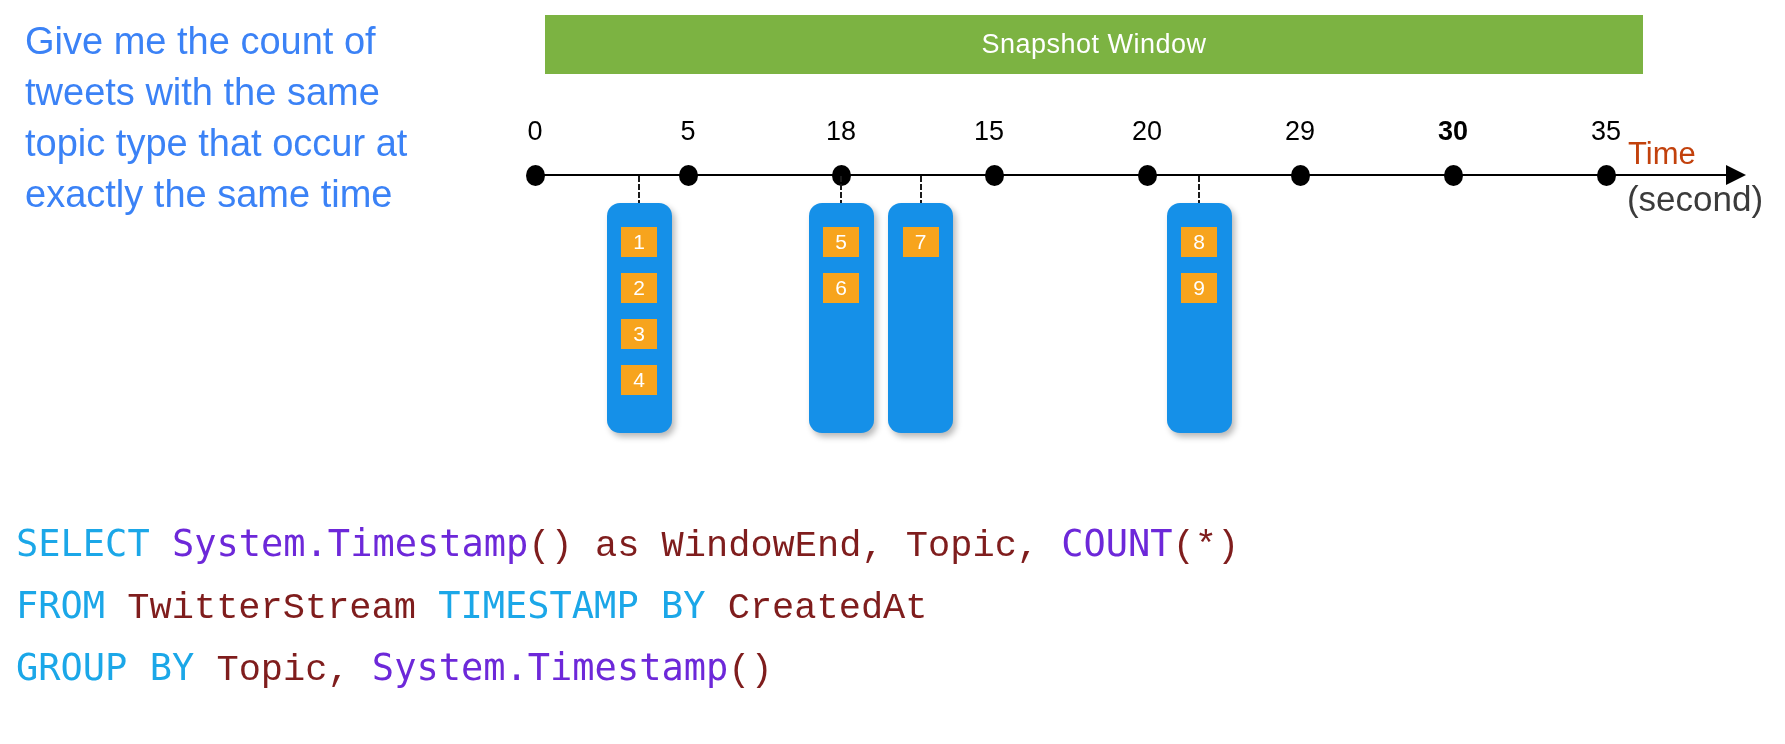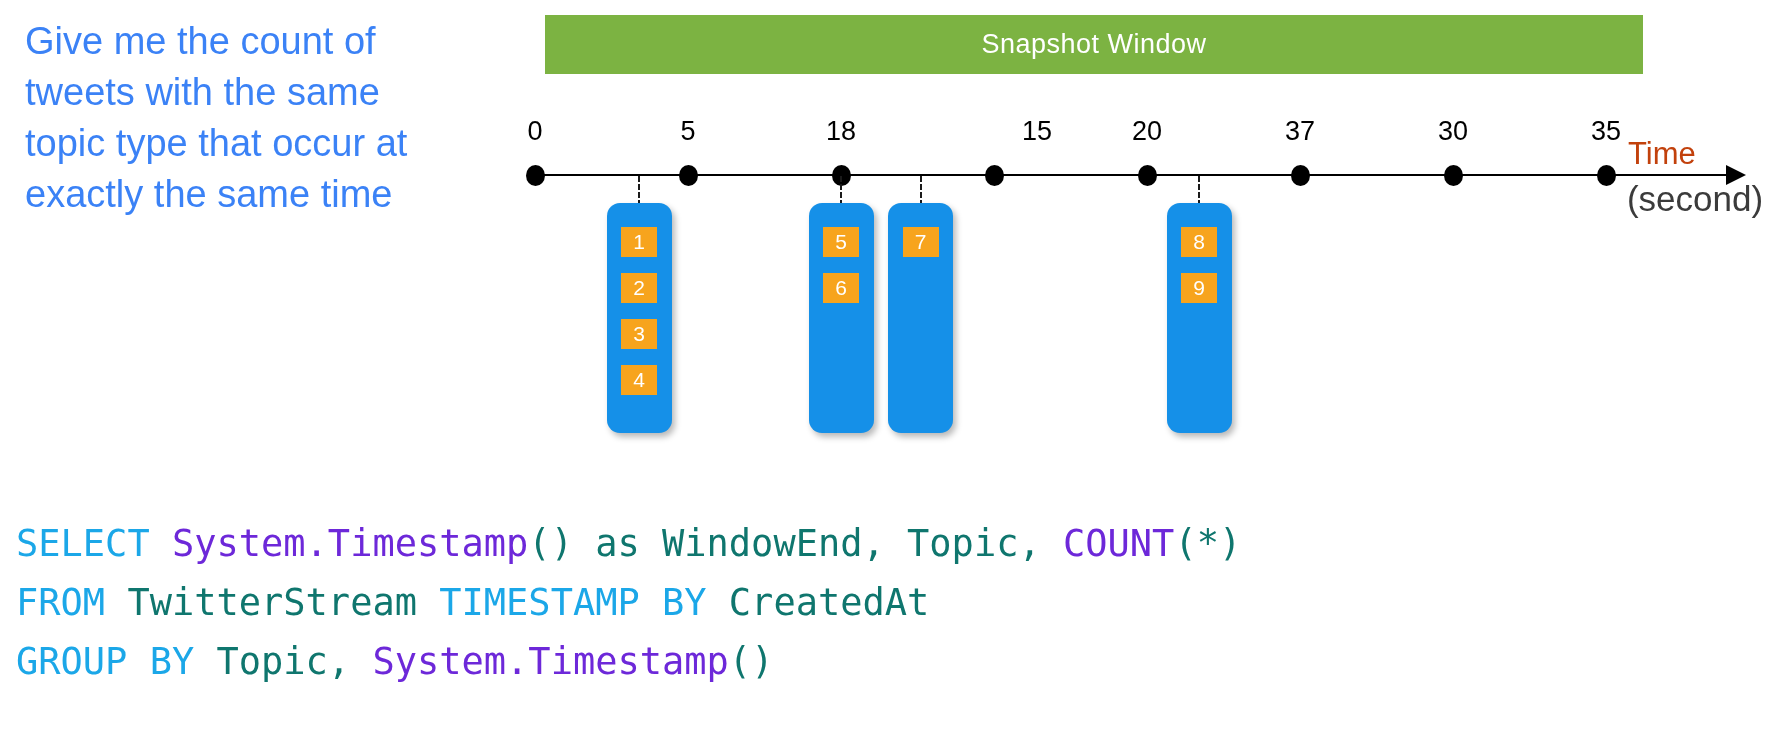--- a/index.html
+++ b/index.html
@@ -42,21 +42,21 @@
     font-size:21px;flex:0 0 auto;
   }
   
   .sql{
     position:absolute;left:16px;top:514px;
     font-family:"DejaVu Sans Mono", monospace;
     font-size:37px;line-height:59px;white-space:pre;
   }
   .tok-keyword{color:#1BA7E8;}
   .tok-function{color:#6d28d9;}
-  .tok-plain{color:#0f766e;}
+  .tok-plain{color:#7f1d1d;font-family:Liberation Mono, monospace;}
 </style>
 </head>
 <body>
 
 <div class="question">Give me the count of tweets with the same topic type that occur at exactly the same time</div>
 
 <div class="snap-bar">
   <span class="snap-bar-label">Snapshot Window</span>
 </div>
 
@@ -66,27 +66,27 @@
 <div class="time-unit">(second)</div>
 
 <div id="timeline-generated">
     <div class="dot" style="left: 525.5px; top: 164.5px;"></div>
     <div class="tick-label" style="left: 500px;">0</div>
     <div class="dot" style="left: 678.5px; top: 164.5px;"></div>
     <div class="tick-label" style="left: 653px;">5</div>
     <div class="dot" style="left: 831.5px; top: 164.5px;"></div>
     <div class="tick-label" style="left: 806px;">18</div>
     <div class="dot" style="left: 984.5px; top: 164.5px;"></div>
-    <div class="tick-label" style="left: 1002px; text-align: center;">15</div>
+    <div class="tick-label" style="left: 954px; text-align: center;">15</div>
     <div class="dot" style="left: 1137.5px; top: 164.5px;"></div>
     <div class="tick-label" style="left: 1112px;">20</div>
     <div class="dot" style="left: 1290.5px; top: 164.5px;"></div>
-    <div class="tick-label" style="left: 1265px;">37</div>
+    <div class="tick-label" style="left: 1265px;">29</div>
     <div class="dot" style="left: 1443.5px; top: 164.5px;"></div>
-    <div class="tick-label" style="left: 1418px;">30</div>
+    <div class="tick-label" style="left: 1418px; font-weight: bold;">30</div>
     <div class="dot" style="left: 1596.5px; top: 164.5px;"></div>
     <div class="tick-label" style="left: 1571px;">35</div>
   </div>
 <div id="groups-generated">
     <div class="dash" style="left: 638.04px;"></div>
     <div class="group" style="left: 606.54px;">
       <div class="event">1</div>
       <div class="event">2</div>
       <div class="event">3</div>
       <div class="event">4</div>

